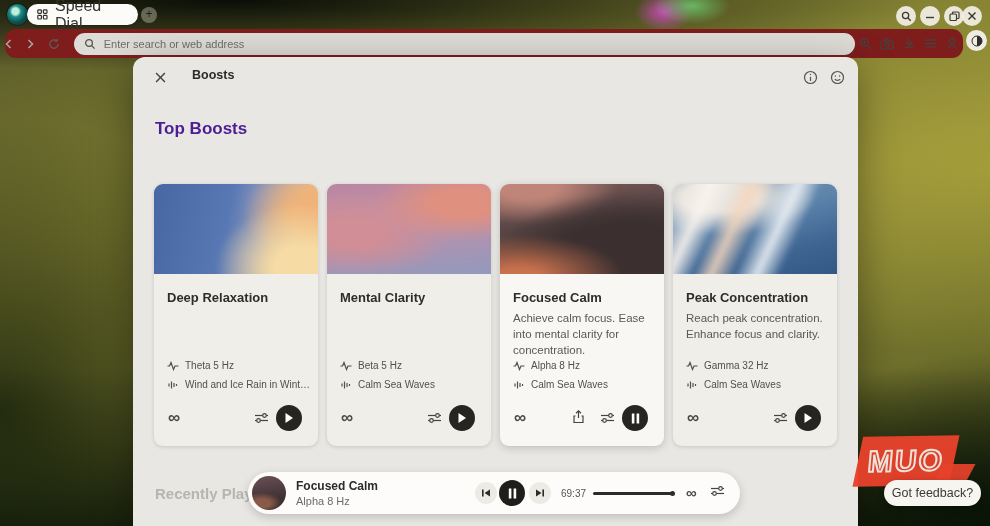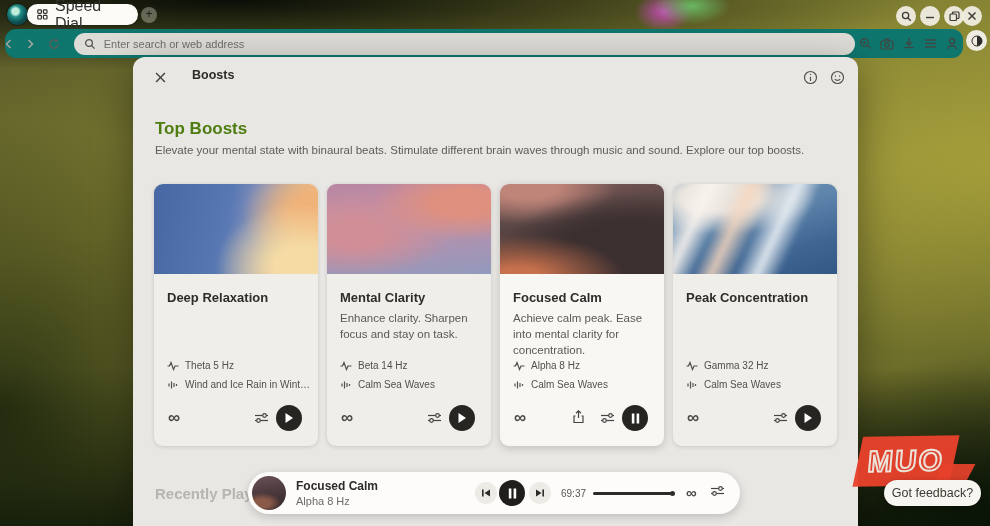--- a/index.html
+++ b/index.html
@@ -29,42 +29,42 @@
     box-shadow:0 1px 2px rgba(0,0,0,.3); }
   .tab-pill .label { font-size:16px; color:#33322f; }
   .plus-btn { position:absolute; left:141px; top:7px; width:16px; height:16px; border-radius:50%;
     background:rgba(190,190,170,.45); color:#21211e; font-size:12px; line-height:15px; text-align:center; }
   .winbtn { position:absolute; top:6px; width:20px; height:20px; border-radius:50%;
     background:rgba(243,240,230,.92); display:flex; align-items:center; justify-content:center; color:#3a3936; }
   .winbtn svg { display:block; }
 
   
   .addr-row { position:absolute; left:5px; top:29px; width:958px; height:29px; border-radius:11px;
-    background:#0f766e; display:flex; align-items:center; }
+    background:#7f1d1d; display:flex; align-items:center; }
   .nav-ic { width:22px; text-align:center; color:#a9a7a1; font-size:12px; }
   .nav-ic.dark { color:#5f5e59; }
   .search-pill { position:relative; margin-left:4px; width:796px; height:22px; border-radius:11px;
     background:#dedcd6; display:flex; align-items:center; padding:0 10px; gap:8px; }
   .search-pill input { border:none; outline:none; background:transparent; font-family:"Liberation Sans",sans-serif;
     font-size:11px; color:#3a3936; width:600px; }
   .search-pill input::placeholder { color:#6f6e69; }
   .addr-ic { width:22px; display:flex; justify-content:center; color:#44433f; }
   .moon-btn { position:absolute; left:966px; top:30px; width:21px; height:21px; border-radius:50%;
     background:#efece2; display:flex; align-items:center; justify-content:center; }
 
   
   .panel { position:absolute; left:133px; top:57px; width:725px; height:512px;
     background:#e8e7e3; border-radius:12px 12px 0 0; box-shadow:0 12px 40px rgba(0,0,0,.4); overflow:hidden; }
   .panel-close { position:absolute; left:16px; top:9px; width:22px; height:22px; display:flex;
     align-items:center; justify-content:center; color:#44433f; }
   .panel-title { position:absolute; left:59px; top:11px; font-size:12.5px; font-weight:700; color:#2c2b28; }
   .panel-ic { position:absolute; top:10px; width:20px; height:20px; display:flex; align-items:center;
     justify-content:center; color:#55544f; }
 
-  .sec-title { position:absolute; left:22px; top:62px; font-size:17px; font-weight:700; color:#4d7c0f; }
+  .sec-title { position:absolute; left:22px; top:62px; font-size:17px; font-weight:700; color:#4c1d95; }
   .sec-desc { position:absolute; left:22px; top:87px; font-size:11.5px; color:#5d5c57; }
 
   
   .cards { position:absolute; left:21px; top:127px; display:flex; gap:9px;justify-content:flex-end; }
   .card { position:relative; width:164px; height:262px; background:#efeee9; border-radius:9px;
     box-shadow:0 1px 4px rgba(0,0,0,.14); }
   .card.active { background:#f8f7f4; box-shadow:0 2px 8px rgba(0,0,0,.18); }
   .card-img { position:absolute; left:0; top:0; width:164px; height:90px; border-radius:9px 9px 0 0; overflow:hidden; }
   .card-img > div { position:absolute; inset:-8px; filter:blur(2px); }
   .img-1 { background:
@@ -263,21 +263,20 @@
   <div class="panel-ic" style="left:694px;">
     <svg width="15" height="15" viewBox="0 0 15 15" fill="none" stroke="#55544f" stroke-width="1.2">
       <circle cx="7.5" cy="7.5" r="6"></circle>
         <circle cx="5.4" cy="6" r="0.7" fill="#55544f" stroke="none"></circle>
         <circle cx="9.6" cy="6" r="0.7" fill="#55544f" stroke="none"></circle>
         <path d="M4.8 9 a3 2.4 0 0 0 5.4 0"></path>
     </svg>
   </div>
 
   <div class="sec-title">Top Boosts</div>
-  <div class="sec-desc">Elevate your mental state with binaural beats. Stimulate different brain waves through music and sound. Explore our top boosts.</div>
 
   <div class="cards">
 
     <div class="card">
       <div class="card-img">
           <div class="img-1"></div>
         </div>
       <div class="card-title">Deep Relaxation</div>
       <div class="meta-row meta-wave">
         <span>
@@ -312,28 +311,27 @@
             <path d="M1.5 1 L9 6 L1.5 11 Z" fill="#fff"></path>
           </svg>
       </div>
     </div>
 
     <div class="card">
       <div class="card-img">
           <div class="img-2"></div>
         </div>
       <div class="card-title">Mental Clarity</div>
-      <div class="card-desc">Enhance clarity. Sharpen focus and stay on task.</div>
       <div class="meta-row meta-wave">
         <span>
           <svg width="12" height="10" viewBox="0 0 12 10" fill="none" stroke="#51504b" stroke-width="1.2">
               <path d="M0.5 5 H2.5 L4 1.5 L6.5 8.5 L8 5 H11.5"></path>
             </svg>
         </span>
-        <span class="txt">Beta 14 Hz</span>
+        <span class="txt">Beta 5 Hz</span>
       </div>
       <div class="meta-row meta-sound">
         <span>
           <svg width="12" height="10" viewBox="0 0 12 10" stroke="#51504b" stroke-width="1.2">
               <line x1="2" y1="3.5" x2="2" y2="6.5"></line>
               <line x1="4.5" y1="1.5" x2="4.5" y2="8.5"></line>
               <line x1="7" y1="3" x2="7" y2="7"></line>
               <line x1="9.5" y1="4" x2="9.5" y2="6"></line>
             </svg>
         </span>
@@ -353,21 +351,21 @@
             <path d="M1.5 1 L9 6 L1.5 11 Z" fill="#fff"></path>
           </svg>
       </div>
     </div>
 
     <div class="card active">
       <div class="card-img">
           <div class="img-3"></div>
         </div>
       <div class="card-title">Focused Calm</div>
-      <div class="card-desc">Achieve calm peak. Ease into mental clarity for concentration.</div>
+      <div class="card-desc">Achieve calm focus. Ease into mental clarity for concentration.</div>
       <div class="meta-row meta-wave">
         <span>
           <svg width="12" height="10" viewBox="0 0 12 10" fill="none" stroke="#51504b" stroke-width="1.2">
               <path d="M0.5 5 H2.5 L4 1.5 L6.5 8.5 L8 5 H11.5"></path>
             </svg>
         </span>
         <span class="txt">Alpha 8 Hz</span>
       </div>
       <div class="meta-row meta-sound">
         <span>
@@ -402,20 +400,21 @@
             <rect x="5.6" y="0.5" width="2.6" height="10" fill="#fff"></rect>
           </svg>
       </div>
     </div>
 
     <div class="card">
       <div class="card-img">
           <div class="img-4"></div>
         </div>
       <div class="card-title">Peak Concentration</div>
+      <div class="card-desc">Reach peak concentration. Enhance focus and clarity.</div>
       <div class="meta-row meta-wave">
         <span>
           <svg width="12" height="10" viewBox="0 0 12 10" fill="none" stroke="#51504b" stroke-width="1.2">
               <path d="M0.5 5 H2.5 L4 1.5 L6.5 8.5 L8 5 H11.5"></path>
             </svg>
         </span>
         <span class="txt">Gamma 32 Hz</span>
       </div>
       <div class="meta-row meta-sound">
         <span>

